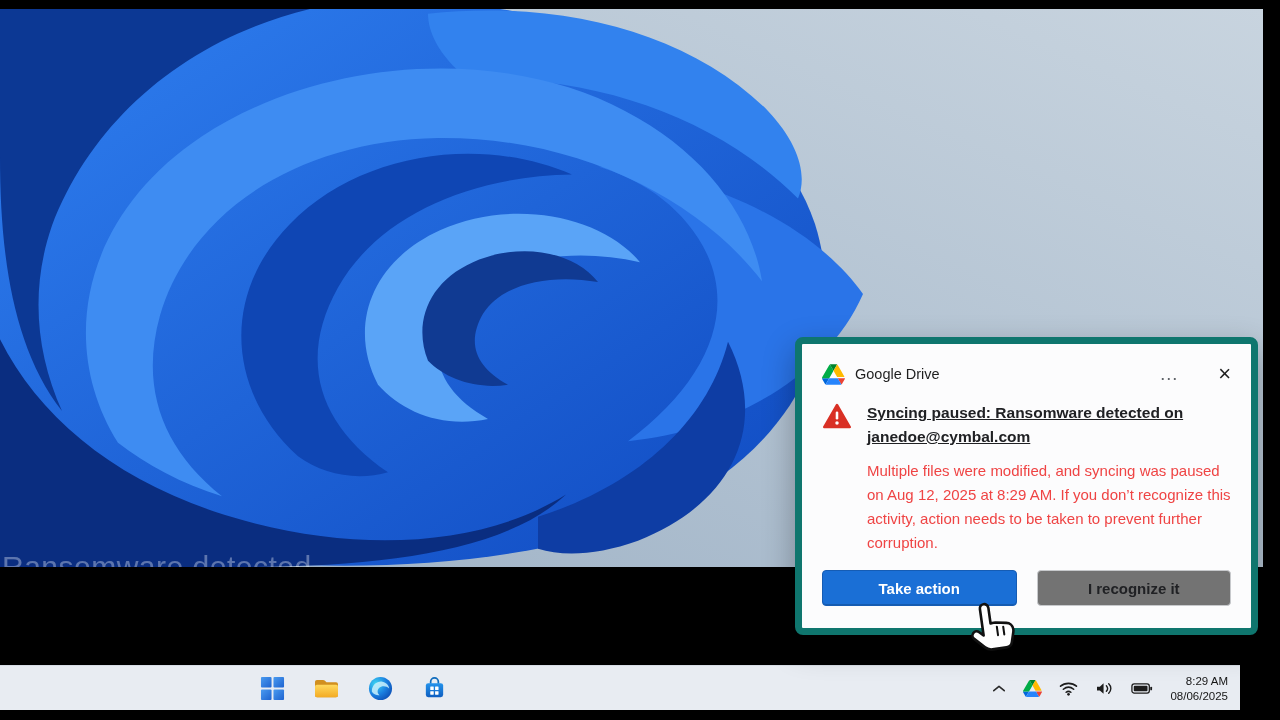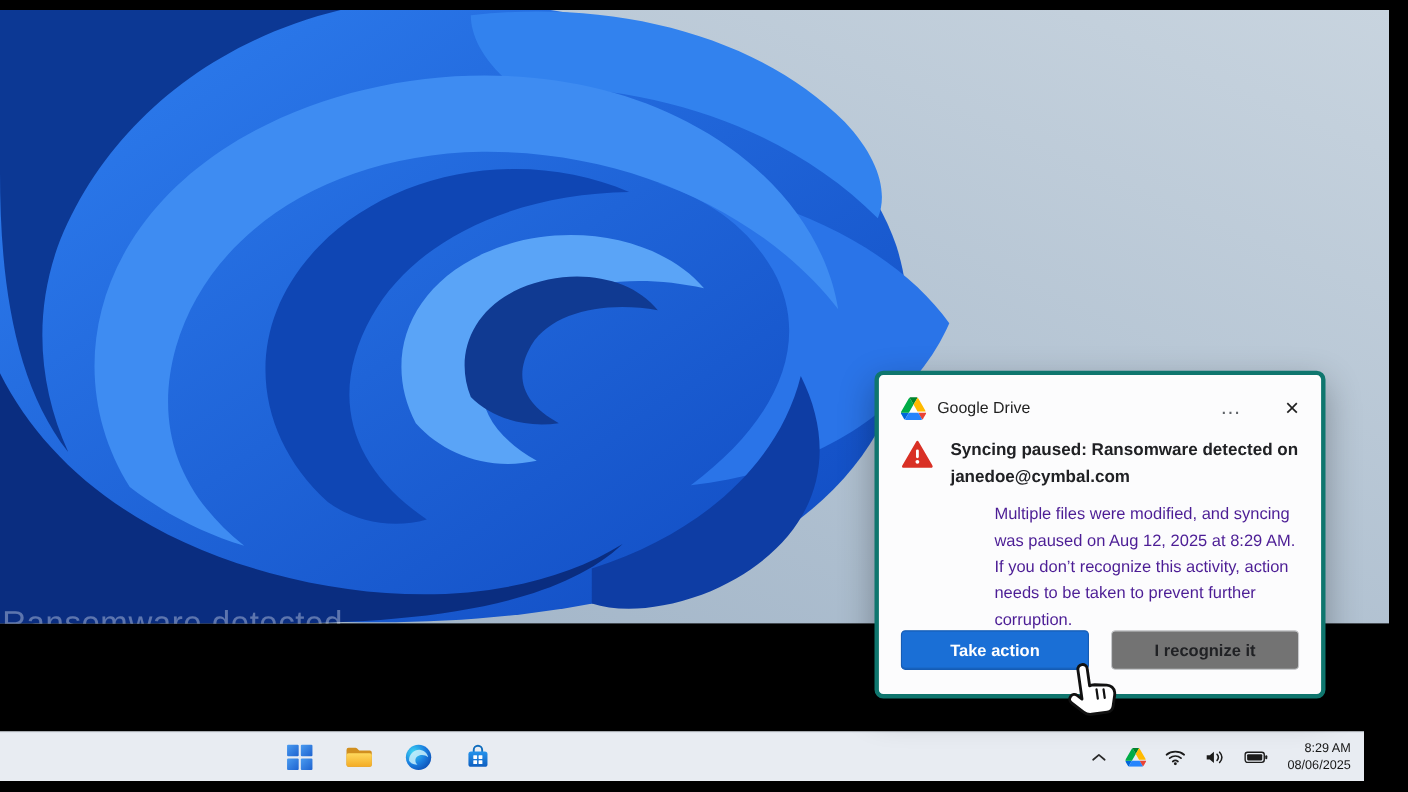--- a/index.html
+++ b/index.html
@@ -14,35 +14,35 @@
   .lb-bottom { left:0; top:710px; width:1280px; height:10px; }
   .lb-right { left:1263px; top:0; width:17px; height:720px; }
 
   
   .wallpaper { position:absolute; left:0; top:9px; width:1263px; height:558px; z-index:0; overflow:hidden; }
   .wallpaper svg { display:block; width:100%; height:100%; }
   .watermark { position:absolute; left:2px; top:541px; font-size:30px; letter-spacing:.5px;
                color:rgba(240,246,255,.36); white-space:nowrap; }
 
   
-  .toast { position:absolute; left:795px; top:337px; width:410px; height:298px; z-index:5;
-           background:#fcfcfd; border:4px solid #0f766e; border-radius:8px;
+  .toast { position:absolute; left:795px; top:337px; width:463px; height:298px; z-index:5;
+           background:#fcfcfd; border:7px solid #0f766e; border-radius:8px;
            box-shadow:0 12px 32px rgba(0,0,0,.30); padding:17px 20px 20px; }
   .toast-header { display:flex; align-items:center; gap:10px; height:26px; }
   .drive-logo { width:23px; height:21px; display:flex; }
   .toast-app { font-size:14.5px; color:#1f1f1f; }
   .toast-more { margin-left:auto; margin-right:30px; border:none; background:transparent;
                 color:#5f6368; font-size:19px; line-height:10px; cursor:pointer; }
   .toast-close { border:none; background:transparent; color:#1f1f1f; font-size:22px;
                  line-height:20px; cursor:pointer; }
   .toast-body-row { display:flex; gap:16px; margin-top:14px; padding-left:1px; }
   .warn { width:28px; flex:0 0 28px; padding-top:2px; }
   .toast-texts { width:384px; }
-  .toast-title { font-size:15.5px; font-weight:bold; color:#202124; line-height:24px; }
-  .toast-msg { margin-top:10px; font-size:15px; color:#4c1d95; line-height:24px;margin-left:40px; }
+  .toast-title { font-size:15.5px; font-weight:bold; color:#202124; line-height:24px;text-decoration:underline; }
+  .toast-msg { margin-top:10px; font-size:15px; color:#ef4444; line-height:24px; }
   .toast-actions { position:absolute; left:20px; right:20px; bottom:22px; display:flex; gap:20px; }
   .toast-actions button { flex:1; height:36px; border-radius:4px; font-size:15px;
                           font-family:inherit; cursor:pointer;text-align:center; }
   .btn-primary { background:#1a6fd6; border:1px solid #155cb4; color:#fff; font-weight:bold;
                  box-shadow:inset 0 -1px 0 rgba(0,0,0,.18); }
   .btn-secondary { background:#737373; border:1px solid #c7c9cc; color:#202124; font-weight:bold; }
 
   
   .taskbar { position:absolute; left:0; top:665px; width:1240px; height:45px; z-index:4;
              background:rgba(240,244,250,.97); border-top:1px solid #d7dde6; }

